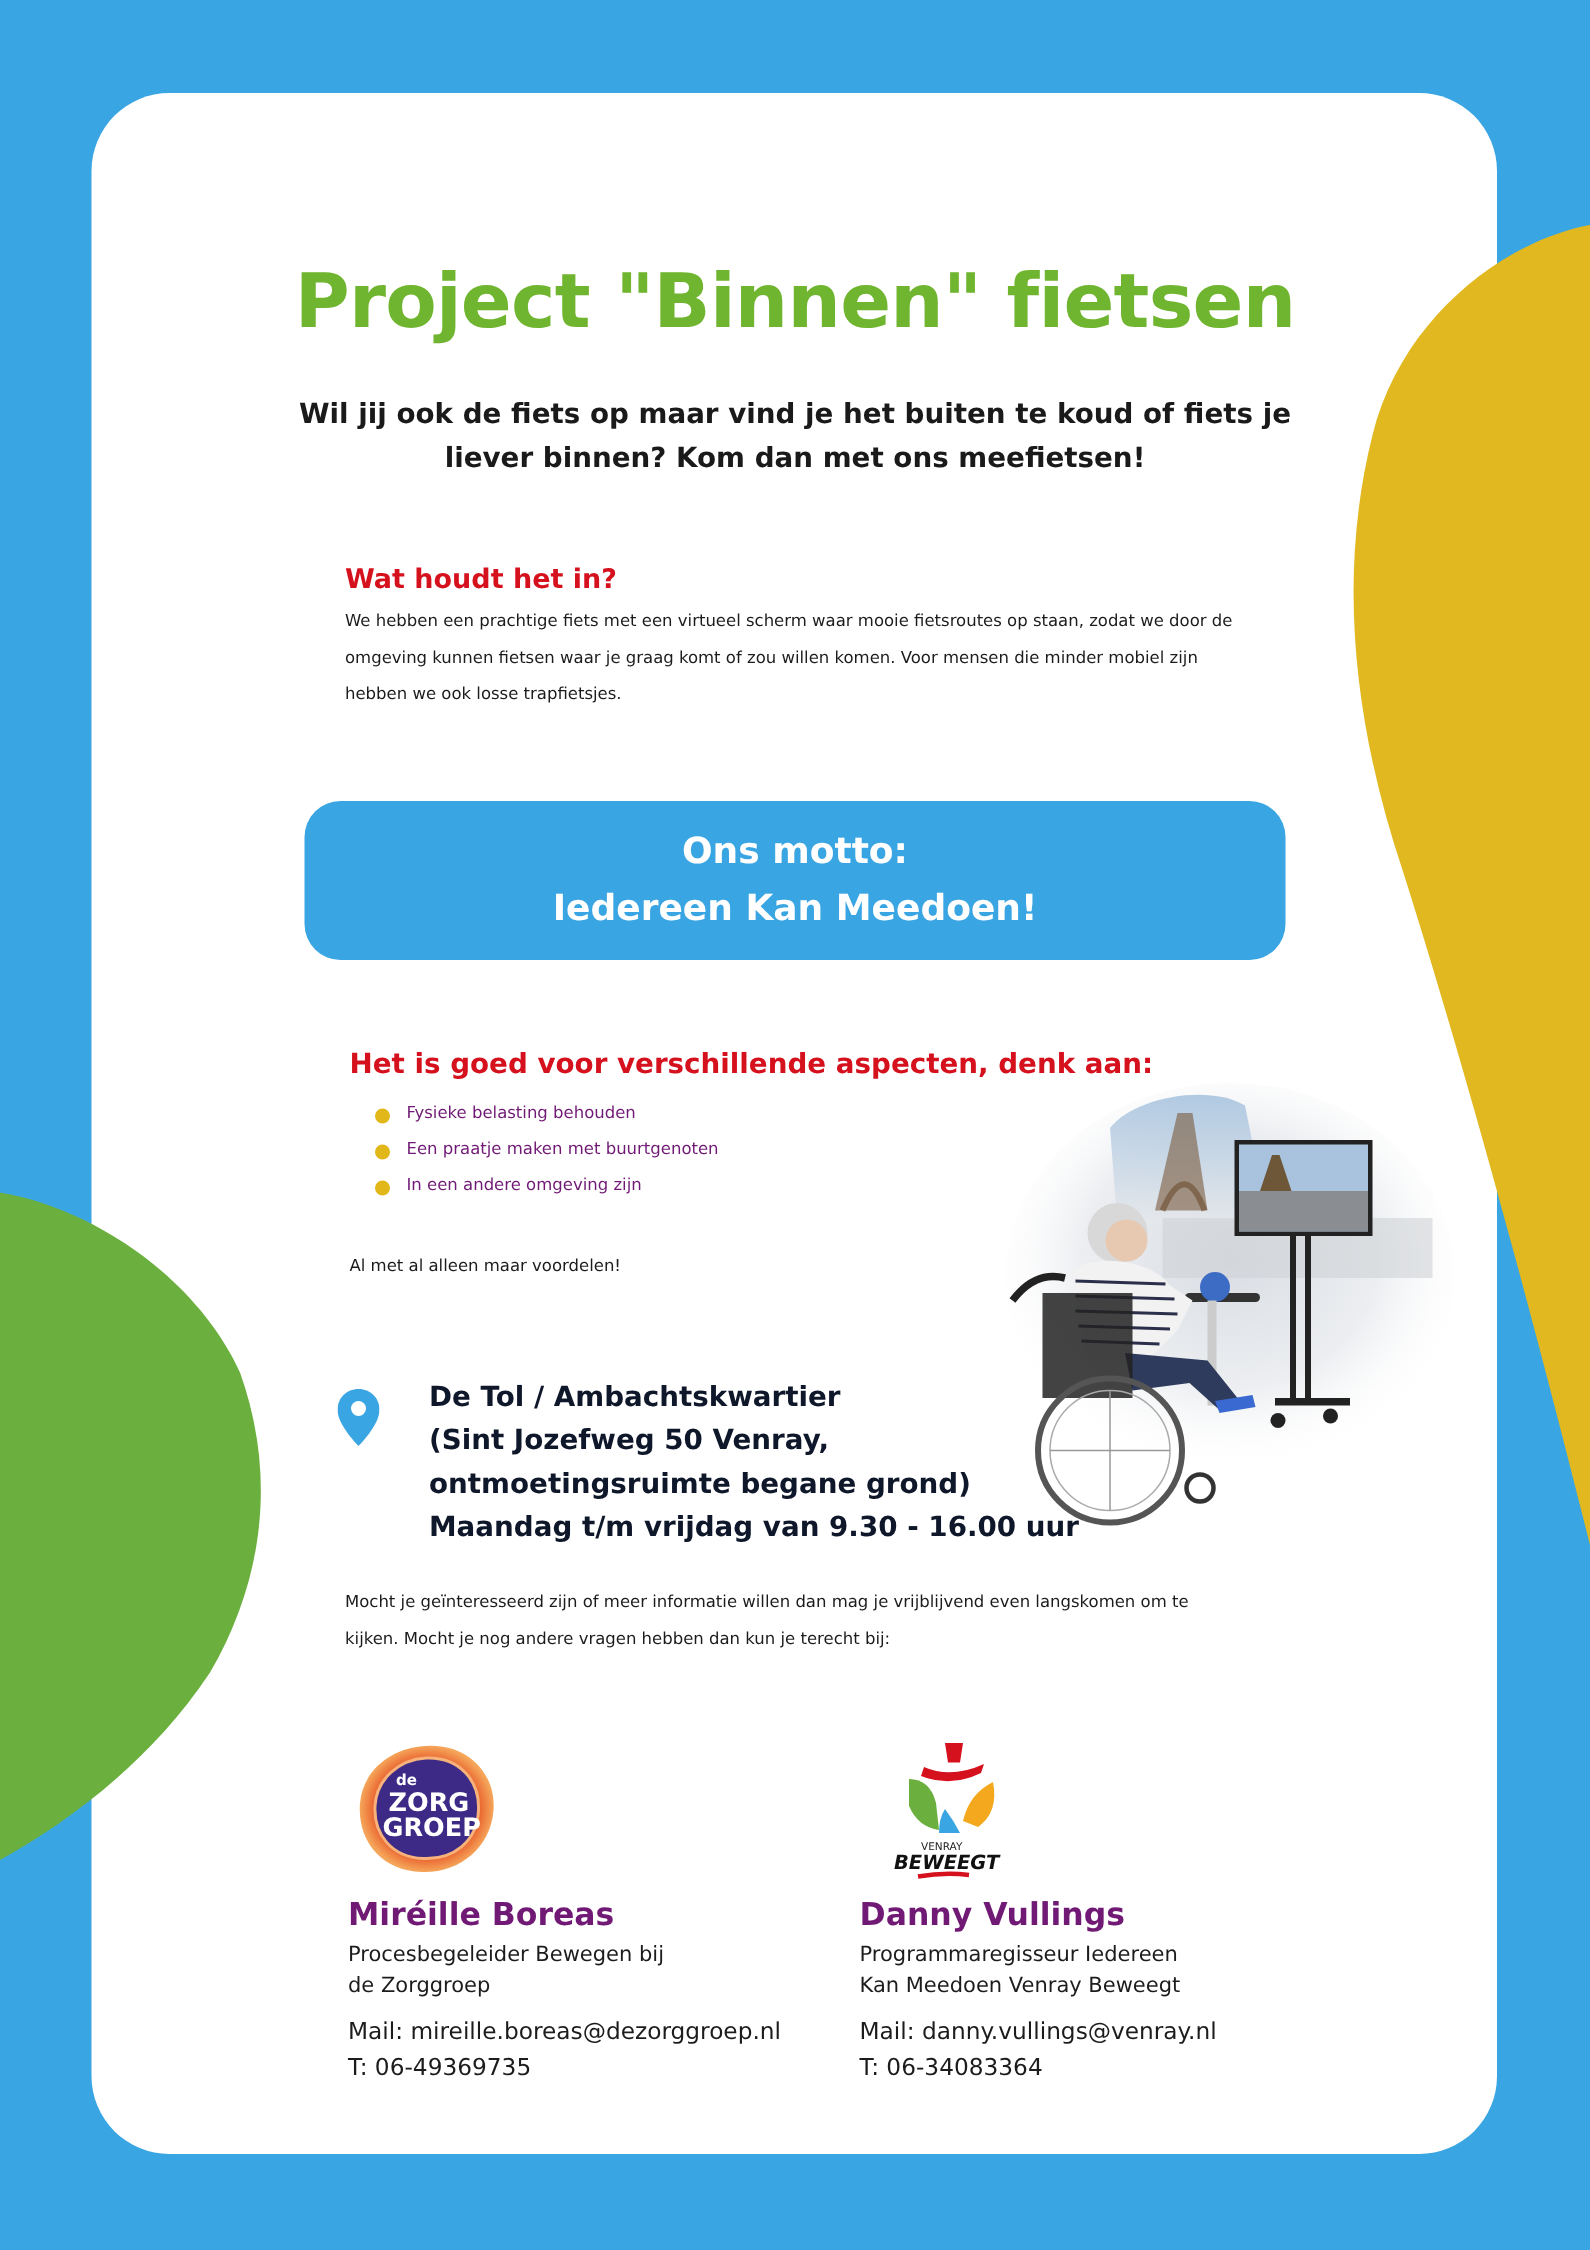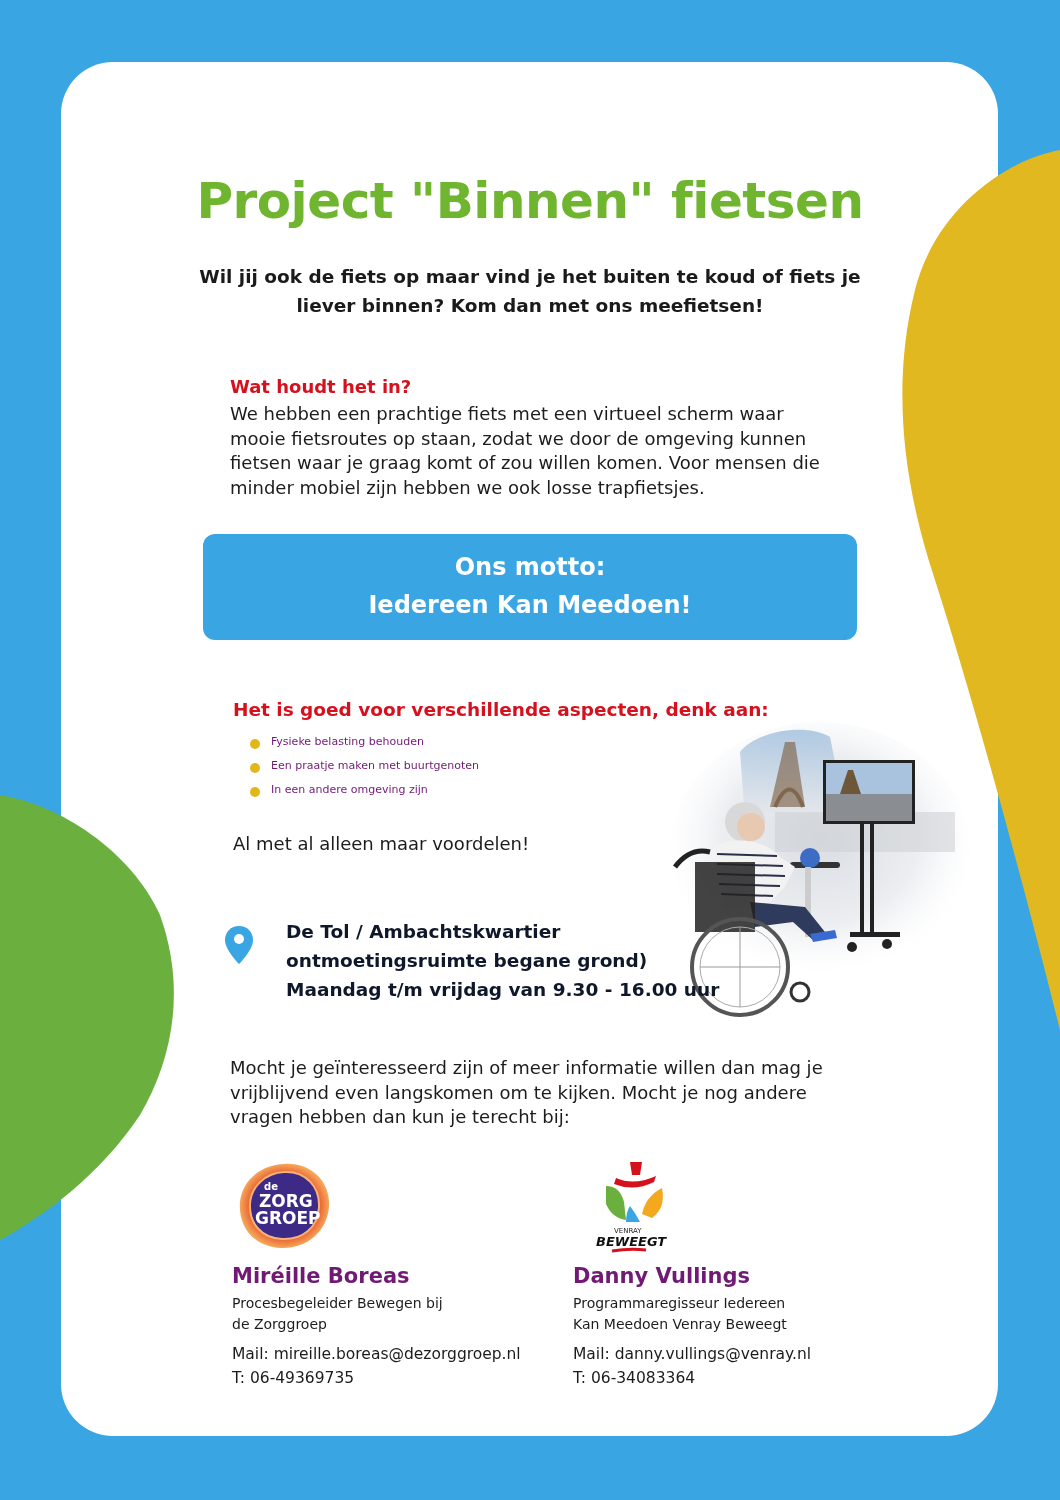--- a/index.html
+++ b/index.html
@@ -34,29 +34,29 @@
       font-weight: bold; font-size: 18.5px; line-height: 29px;
       color: #1a1a1a;
     }
     .red-heading {
       position: absolute;
       color: #d6111e;
       font-weight: bold;
     }
     .body-text {
       font-family: "DejaVu Sans", sans-serif;
-      font-size: 18px; line-height: 24.5px; color: #1c1c1c;
+      font-size: 11px; line-height: 24.5px; color: #1c1c1c;
     }
     .section1-head { left: 230px; top: 376px; font-size: 18px; }
     .section1-body { position: absolute; left: 230px; top: 402px; width: 600px; }
     .motto {
       position: absolute; left: 203px; top: 534px;
       width: 654px; height: 106px;
       background: #3aa5e3;
-      border-radius: 12px;
+      border-radius: 24px;
       color: #ffffff;
       text-align: center;
       font-weight: bold; font-size: 24px; line-height: 38px;
       padding-top: 14px;
     }
     .section2-head { left: 233px; top: 699px; font-size: 18.5px; }
     .bullets { position: absolute; left: 250px; top: 730px; list-style: none; }
     .bullets li {
       display: flex; align-items: center;
       font-size: 11px; line-height: 24px; height: 24px; color: #701a75; text-align: center;
@@ -187,20 +187,21 @@
     <circle cx="145" cy="270" r="9" fill="none" stroke="#333" stroke-width="3"></circle>
     <path d="M20,145 Q35,125 55,130" fill="none" stroke="#222" stroke-width="5"></path>
   </svg>
 
   <svg class="location-icon" viewBox="0 0 28 38">
     <path d="M14,0 C6,0 0,6 0,14 C0,24 14,38 14,38 C14,38 28,24 28,14 C28,6 22,0 14,0 Z" fill="#3aa5e3"></path>
     <circle cx="14" cy="13" r="5" fill="#ffffff"></circle>
   </svg>
   <div class="location">
     <div>De Tol / Ambachtskwartier</div>
+    <div>(Sint Jozefweg 50 Venray,</div>
     <div>ontmoetingsruimte begane grond)</div>
     <div>Maandag t/m vrijdag van 9.30 - 16.00 uur</div>
   </div>
 
   <p class="body-text info">Mocht je geïnteresseerd zijn of meer informatie willen dan mag je vrijblijvend even langskomen om te kijken. Mocht je nog andere vragen hebben dan kun je terecht bij:</p>
 
   <svg class="logo1" viewBox="0 0 96 88">
     <defs>
       <radialGradient id="zg" cx="50%" cy="50%" r="50%">
         <stop offset="0%" stop-color="#5a2a8a"></stop>

